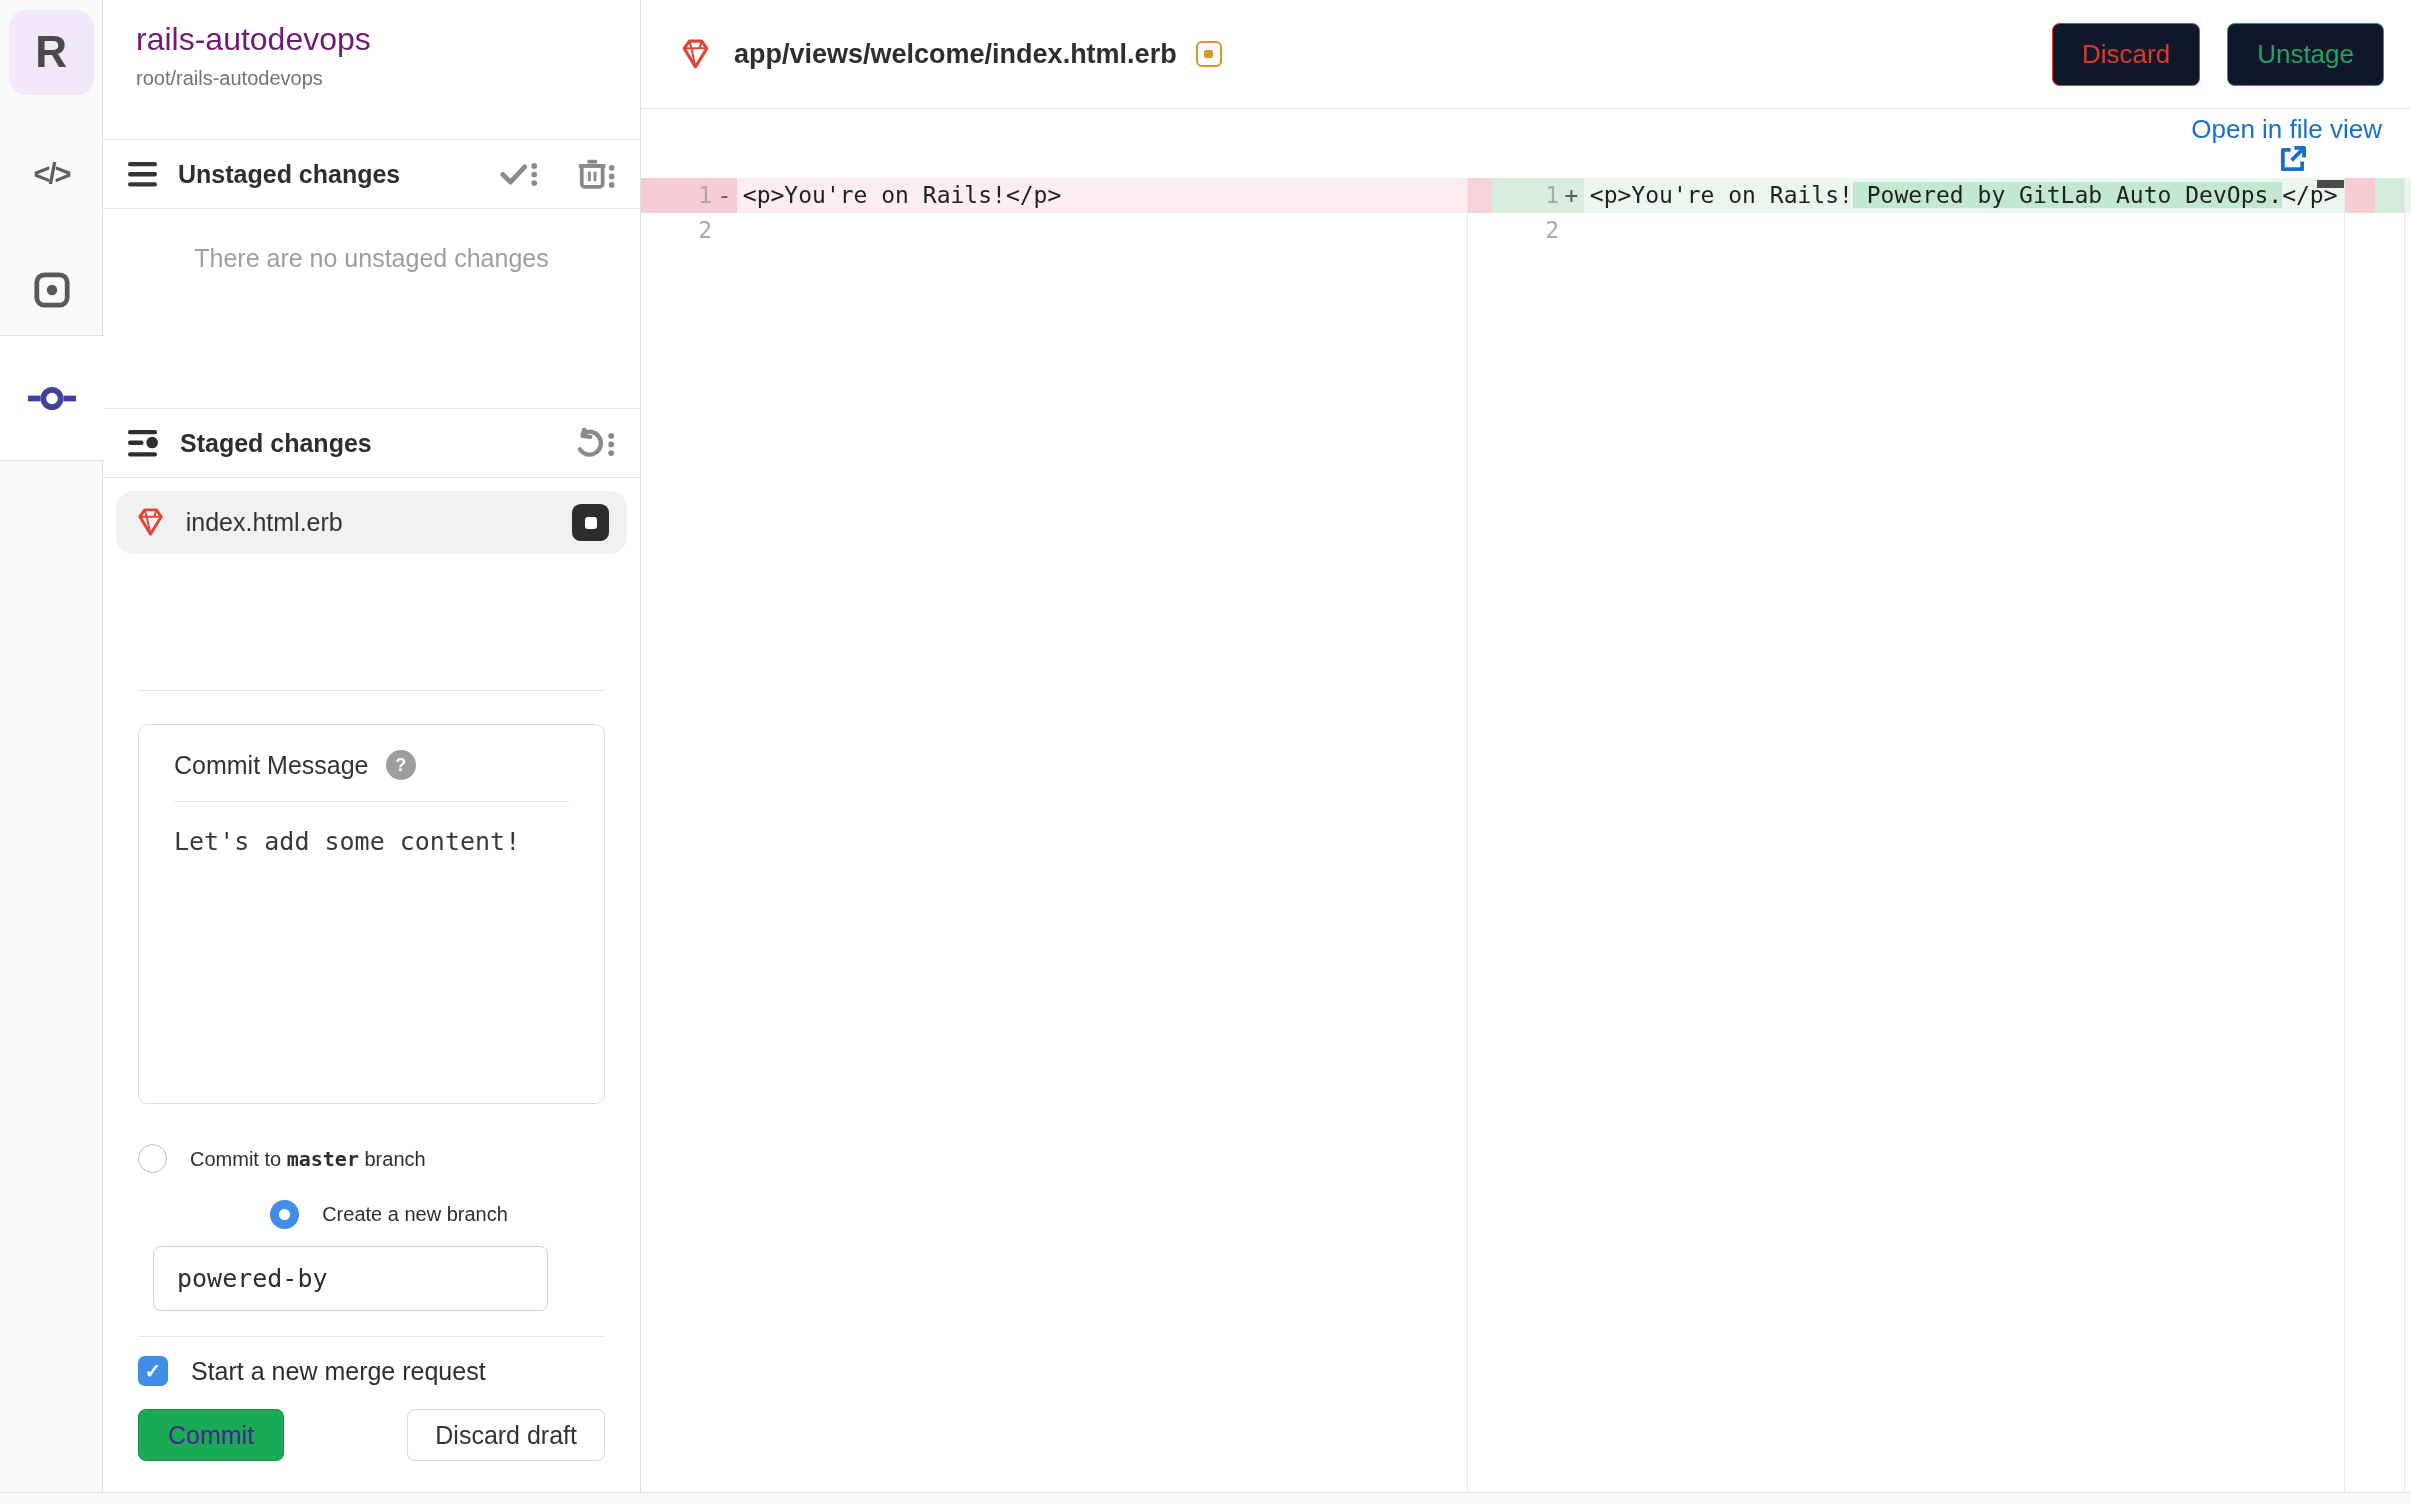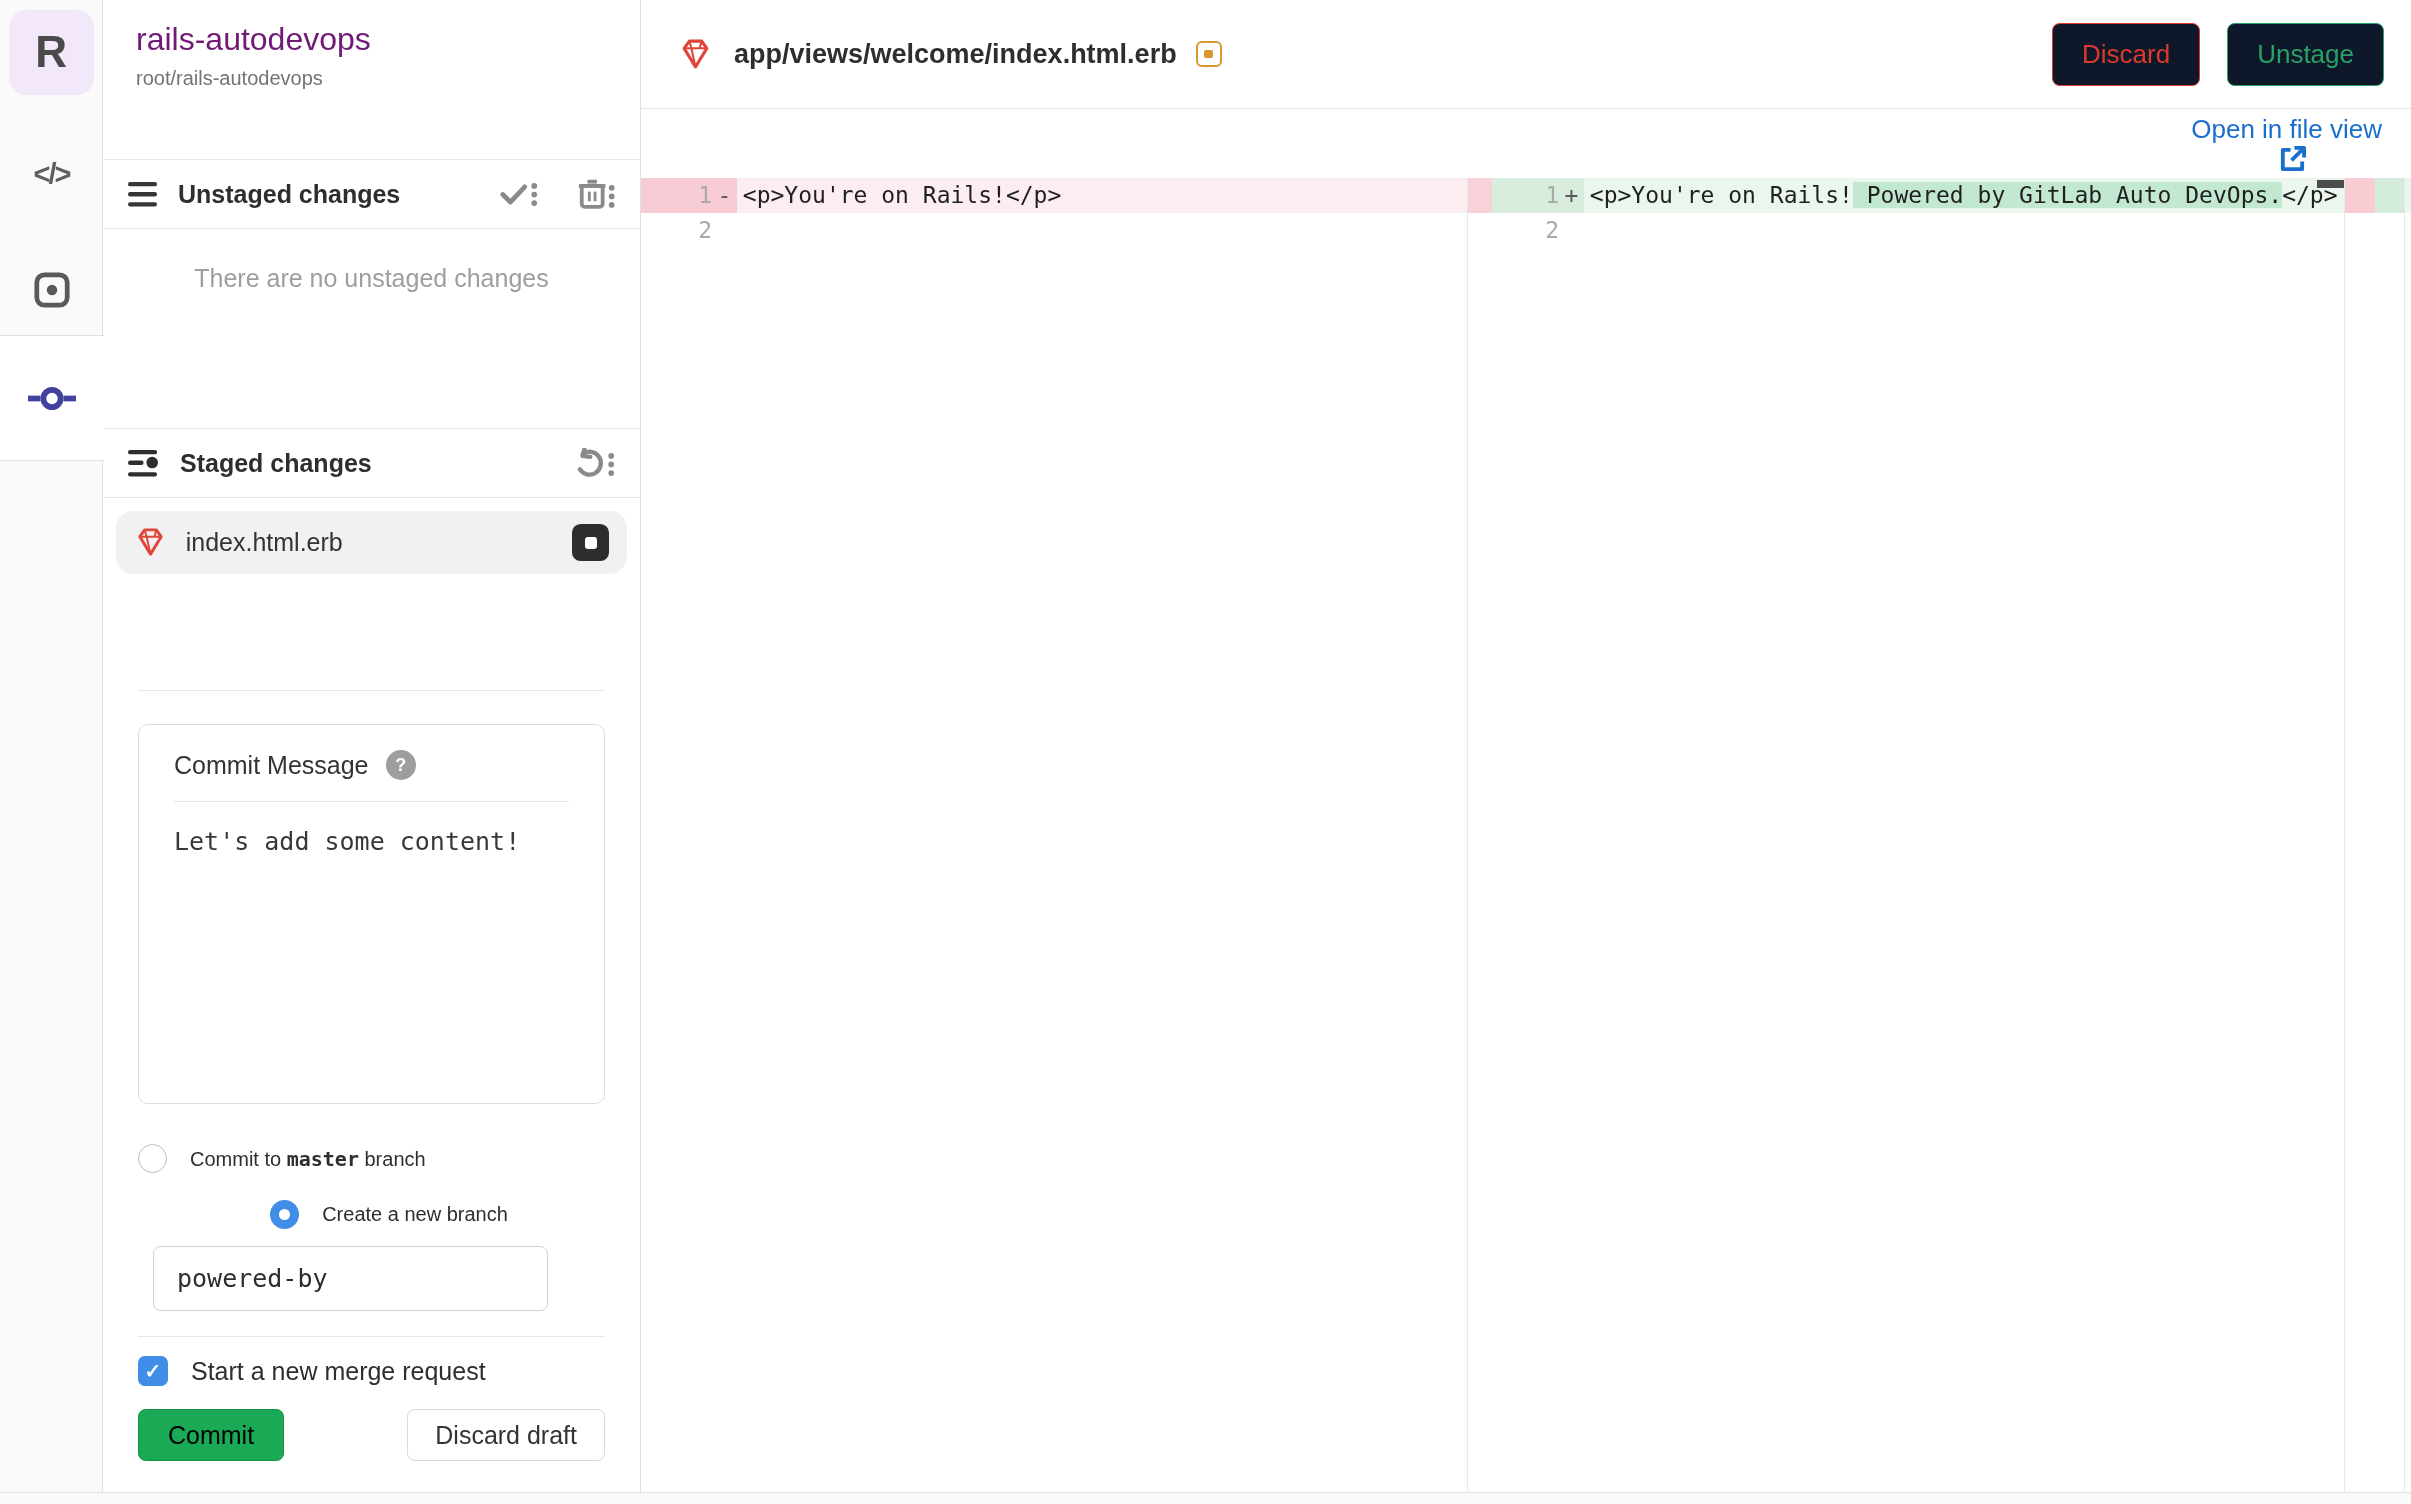--- a/index.html
+++ b/index.html
@@ -15,21 +15,21 @@
   .rail-item.code-it { top:132px; font-weight:bold; font-size:29px; color:#5f5f5f; letter-spacing:-1.9px; }
   .rail-item.review-it { top:247px; }
   .rail-item.active { top:335px; height:126px; width:104px; background:#fff; border-top:1px solid #e0e0e0; border-bottom:1px solid #e0e0e0; }
 
   
   .panel { position:relative; width:538px; flex:0 0 538px; background:#fff; border-right:1px solid #e0e0e0; z-index:2; }
   .proj-header { padding:21px 0 0 33px; }
   .proj-title { font-size:32px; font-weight:normal; color:#701a75; }
   .proj-path  { font-size:20px; color:#737373; margin-top:8.6px; }
 
-  .sec { position:absolute; left:0; right:0; border-top:1px solid #e6e6e6;margin-top:20px; }
+  .sec { position:absolute; left:0; right:0; border-top:1px solid #e6e6e6; }
   .sec-unstaged { top:139px; }
   .sec-staged   { top:408px; }
   .sec-head { height:68px; display:flex; align-items:center; padding:0 25px; }
   .sec-title { font-size:25px; font-weight:bold; color:#2e2e2e; margin-left:21px; }
   .sec-spacer { flex:1; }
   .icon-btn { display:flex; align-items:center; cursor:pointer; margin-left:38px; }
   .divider { height:1px; background:#e6e6e6; }
   .empty-text { margin-top:35px; text-align:center; font-size:25px; color:#9e9e9e; }
 
   .file-row { margin:13.4px 13.4px 0 13.4px; height:63px; background:#f1f1f1; border-radius:17px;
@@ -58,21 +58,21 @@
   .mono-b { font-family:"DejaVu Sans Mono", monospace; font-weight:bold; }
 
   .branch-input { display:block; margin:17.3px 0 0 50px; width:395px; height:65px; border:1px solid #cfcfcf; border-radius:7.7px;
                   font-family:"DejaVu Sans Mono", monospace; font-size:25px; color:#2e2e2e; padding:0 23px; outline:none; background:#fff; }
   .form-divider { height:1px; background:#e6e6e6; margin:25px 35px 0 35px; }
   .check-row { display:flex; align-items:center; margin:19px 0 0 35px; font-size:25px; color:#2e2e2e; cursor:pointer; }
   .checkbox { width:30px; height:30px; border-radius:6.7px; background:#418ee8; color:#fff; margin-right:23px;
               display:flex; align-items:center; justify-content:center; font-size:20px; font-weight:bold; }
   .btn-row { display:flex; align-items:center; margin:23px 35px 0 35px; }
   .btn { font-size:25px; border-radius:7.7px; cursor:pointer; display:inline-flex; align-items:center; justify-content:center; }
-  .btn-commit { height:52px; padding:0 29px; background:#1aaa55; border:1px solid #168f48; color:#000000; }
+  .btn-commit { height:52px; padding:0 29px; background:#1aaa55; border:1px solid #168f48; color:#4c1d95; }
   .btn-discard-draft { height:52px; padding:0 27px; margin-left:auto; background:#fff; border:1px solid #d9d9d9; color:#333; }
 
   
   .main { flex:1; display:flex; flex-direction:column; background:#fff; min-width:0; }
   .file-header { height:109px; flex:0 0 109px; border-bottom:1px solid #e3e3e3; display:flex; align-items:center; padding:0 27px 0 37px; }
   .file-title { font-size:27px; font-weight:bold; color:#2e2e2e; margin-left:21px; }
   .orange-badge { margin-left:19px; width:26px; height:26px; border:2.9px solid #d99530; border-radius:5.8px;
                   display:flex; align-items:center; justify-content:center; }
   .orange-badge .dot { width:8.6px; height:8.6px; background:#d99530; border-radius:1.9px; }
   .hd-spacer { flex:1; }

